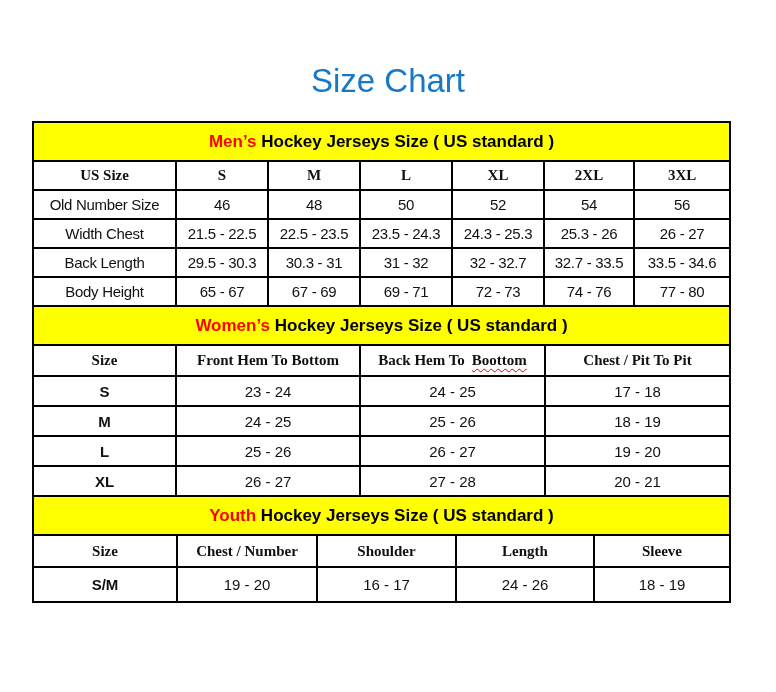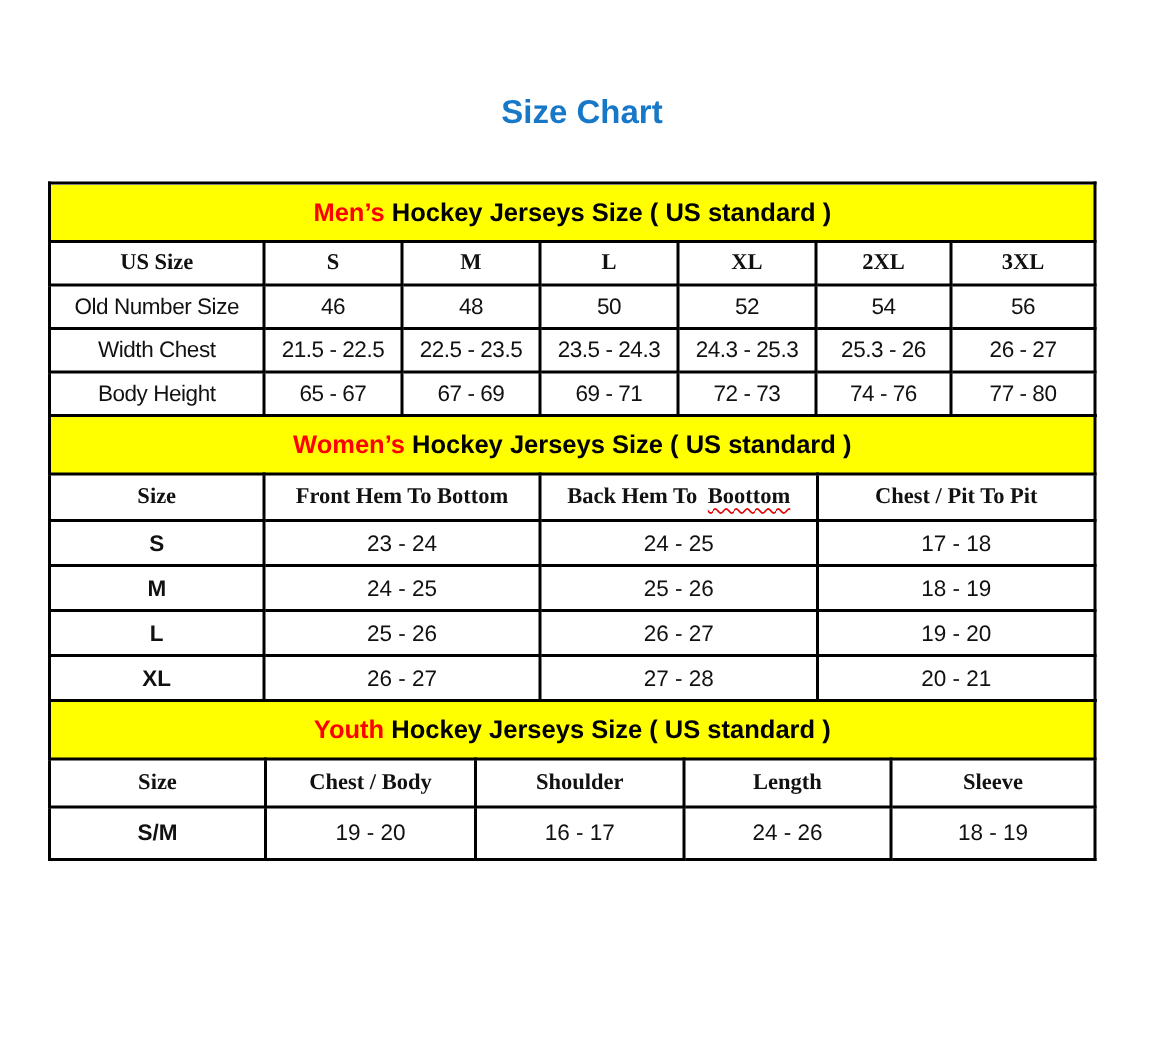--- a/index.html
+++ b/index.html
@@ -16,22 +16,22 @@
     background: #ffffff;
     overflow: hidden;
   }
   .title {
     position: absolute;
     top: 62px;
     left: 0;
     width: 776px;
     margin: 0;
     text-align: center;
-    font-size: 22px;
-    font-weight: bold;
+    font-size: 33px;
+    font-weight: normal;
     letter-spacing: 0px;
     color: #1878c8;
   }
   .tables {
     position: absolute;
     top: 121px;
     left: 32px;
     width: 637px;
   }
   table.sec {
@@ -131,20 +131,29 @@
           <tr>
             <td>Width Chest</td>
             <td>21.5 - 22.5</td>
             <td>22.5 - 23.5</td>
             <td>23.5 - 24.3</td>
             <td>24.3 - 25.3</td>
             <td>25.3 - 26</td>
             <td>26 - 27</td>
           </tr>
           <tr>
+            <td>Back Length</td>
+            <td>29.5 - 30.3</td>
+            <td>30.3 - 31</td>
+            <td>31 - 32</td>
+            <td>32 - 32.7</td>
+            <td>32.7 - 33.5</td>
+            <td>33.5 - 34.6</td>
+          </tr>
+          <tr>
             <td>Body Height</td>
             <td>65 - 67</td>
             <td>67 - 69</td>
             <td>69 - 71</td>
             <td>72 - 73</td>
             <td>74 - 76</td>
             <td>77 - 80</td>
           </tr>
         </tbody>
     </table>
@@ -202,21 +211,21 @@
           <col style="width:139px">
           <col style="width:138px">
           <col style="width:136px">
       </colgroup>
       <thead>
         <tr class="band">
           <td colspan="5"><span class="brand">Youth</span><span> Hockey Jerseys Size ( US standard )</span></td>
         </tr>
         <tr class="cols">
           <th>Size</th>
-          <th>Chest / Body</th>
+          <th>Chest / Number</th>
           <th>Shoulder</th>
           <th>Length</th>
           <th>Sleeve</th>
         </tr>
       </thead>
       <tbody>
           <tr>
             <td>S/M</td>
             <td>19 - 20</td>
             <td>16 - 17</td>

